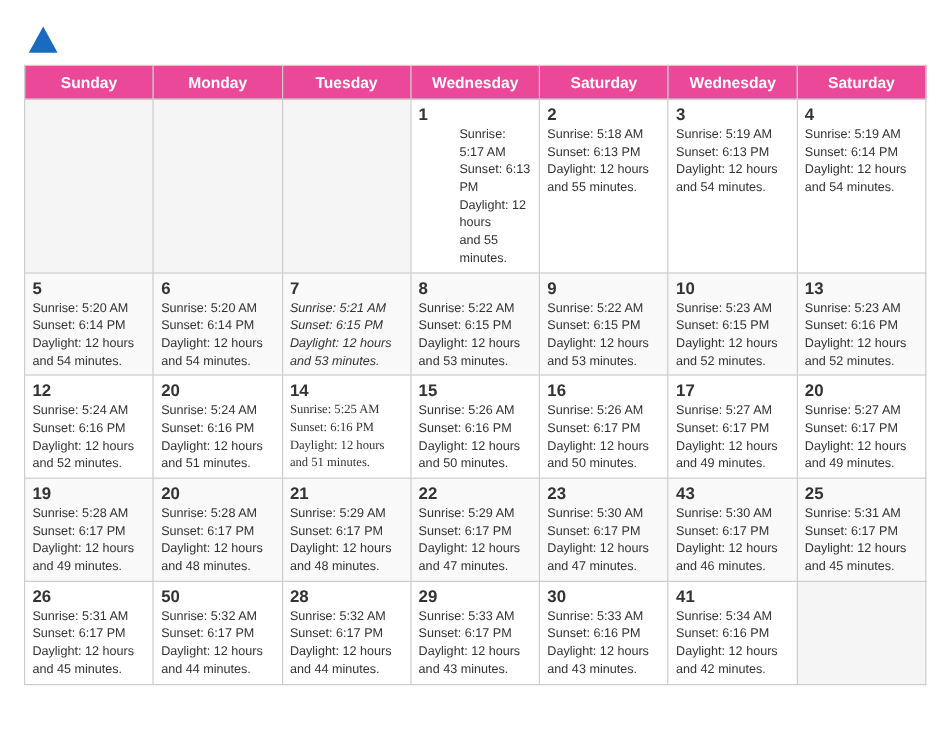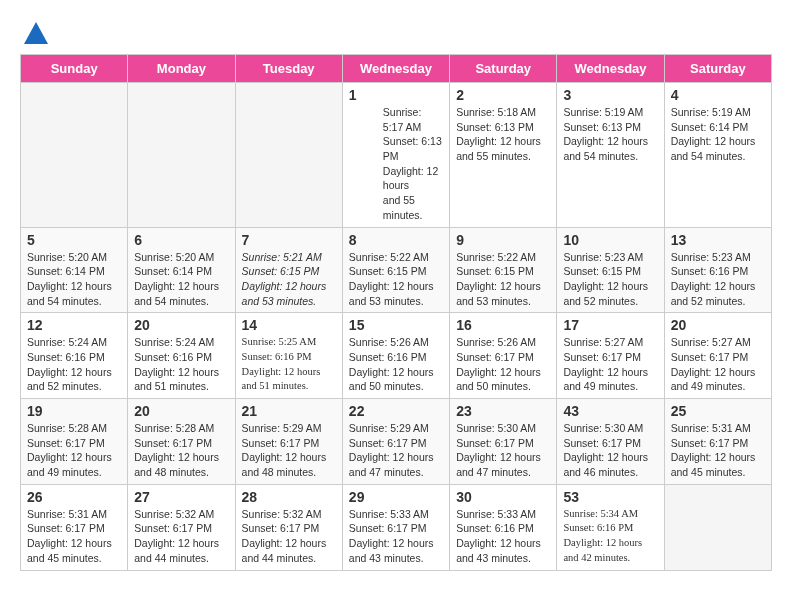--- a/index.html
+++ b/index.html
@@ -293,21 +293,21 @@
       </tr>
       <tr>
         <td>
           <div class="day-number">26</div>
           <div class="day-info" style="white-space: pre-line;">Sunrise: 5:31 AM
 Sunset: 6:17 PM
 Daylight: 12 hours
 and 45 minutes.</div>
         </td>
         <td>
-          <div class="day-number">27</div>
+          <div class="day-number">50</div>
           <div class="day-info" style="white-space: pre-line;">Sunrise: 5:32 AM
 Sunset: 6:17 PM
 Daylight: 12 hours
 and 44 minutes.</div>
         </td>
         <td>
           <div class="day-number">28</div>
           <div class="day-info" style="white-space: pre-line;">Sunrise: 5:32 AM
 Sunset: 6:17 PM
 Daylight: 12 hours
@@ -321,22 +321,22 @@
 and 43 minutes.</div>
         </td>
         <td>
           <div class="day-number">30</div>
           <div class="day-info" style="white-space: pre-line;">Sunrise: 5:33 AM
 Sunset: 6:16 PM
 Daylight: 12 hours
 and 43 minutes.</div>
         </td>
         <td>
-          <div class="day-number">53</div>
-          <div class="day-info" style="white-space: pre-line; font-family: Liberation Serif, serif;">Sunrise: 5:34 AM
+          <div class="day-number">41</div>
+          <div class="day-info" style="white-space: pre-line;">Sunrise: 5:34 AM
 Sunset: 6:16 PM
 Daylight: 12 hours
 and 42 minutes.</div>
         </td>
         <td class="empty-cell"></td>
       </tr>
     </tbody>
 </table>
 
 </body></html>

